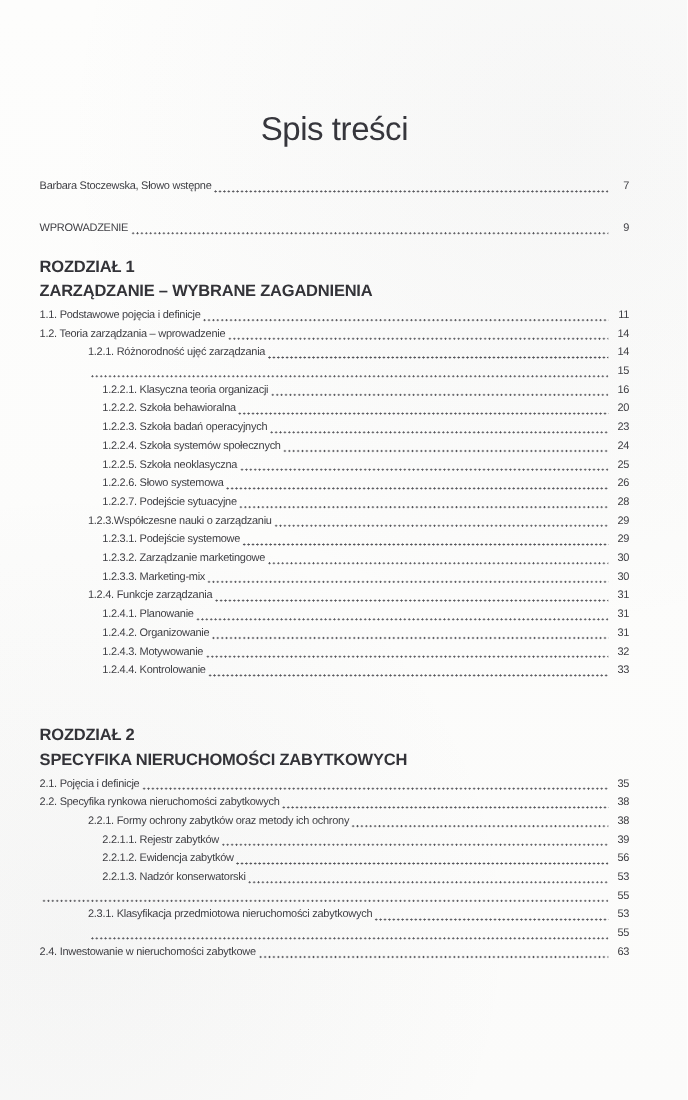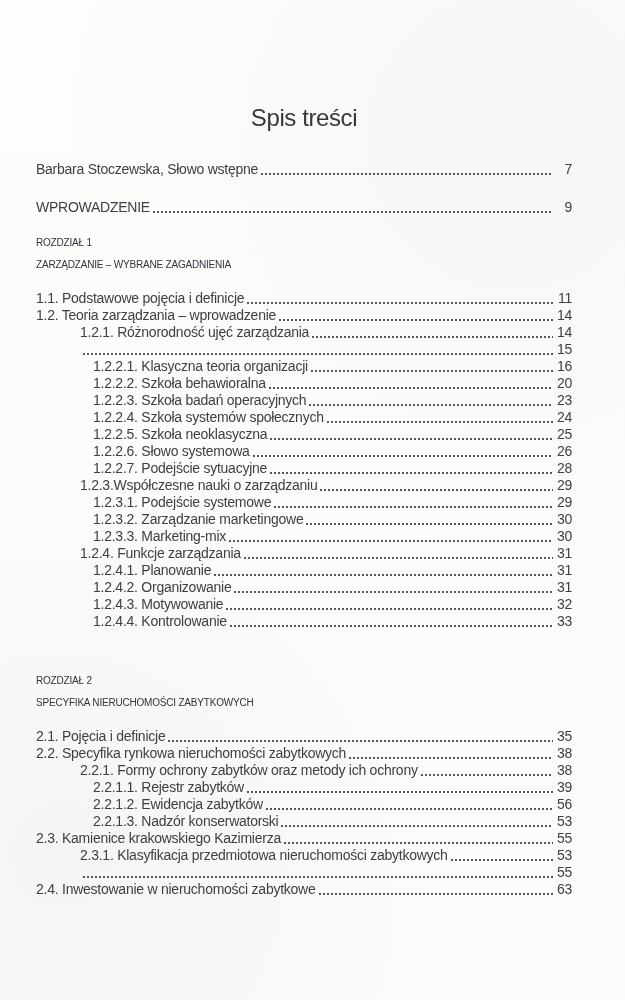--- a/index.html
+++ b/index.html
@@ -18,34 +18,34 @@
       radial-gradient(circle at 10% 85%, rgba(120,125,135,0.05), rgba(0,0,0,0) 40%),
       linear-gradient(180deg, #fdfdfc 0%, #fbfbfa 100%);
     font-family: "Liberation Sans", sans-serif;
     color: #3e3e43;
     overflow: hidden;
   }
 
   .title {
     margin: 0;
     text-align: center;
-    font-size: 24px;
+    font-size: 30px;
     line-height: 24px;
     font-weight: 400;
     letter-spacing: -0.4px;
     color: #36363c;
   }
 
   .front-matter { margin-top: 31px; }
   .front-matter .row + .row { margin-top: 21px; }
 
   .row {
     display: flex;
     align-items: flex-end;
-    font-size: 14px;
+    font-size: 10px;
     line-height: 17px;
     letter-spacing: -0.25px;
     white-space: nowrap;
   }
   .lbl { flex: none; }
   .dots {
     flex: 1 1 auto;
     height: 2px;
     margin: 0 3px 3px 2px;
     background-image: radial-gradient(circle, #55555a 0.8px, rgba(0,0,0,0) 1.05px);
@@ -58,28 +58,28 @@
     min-width: 16px;
     text-align: right;
   }
 
   .lvl1 { padding-left: 0; }
   .lvl2 { padding-left: 44px; align-items: flex-end; }
   .lvl3 { padding-left: 57px; align-items: flex-end; }
 
   .chapter-head {
     margin-top: 16px;
-    font-size: 10px;
-    font-weight: 400;
+    font-size: 15px;
+    font-weight: 700;
     line-height: 22px;
     letter-spacing: -0.2px;
     color: #333338;
   }
   .chapter + .chapter .chapter-head { margin-top: 40px; }
-  .entries { margin-top: 14px; }
+  .entries { margin-top: 2px; }
 </style>
 </head>
 <body>
 
 <div class="page">
   <h1 class="title">Spis treści</h1>
   <div class="front-matter">
       <div class="row lvl1">
         <span class="lbl">Barbara Stoczewska, Słowo wstępne</span>
         <span class="dots"></span>
@@ -229,21 +229,20 @@
             <span class="lbl">2.2.1.2. Ewidencja zabytków</span>
             <span class="dots"></span>
             <span class="pg">56</span>
           </div>
           <div class="row lvl3">
             <span class="lbl">2.2.1.3. Nadzór konserwatorski</span>
             <span class="dots"></span>
             <span class="pg">53</span>
           </div>
           <div class="row lvl1">
-            <span class="lbl">2.3. Kamienice krakowskiego Kazimierza</span>
             <span class="dots"></span>
             <span class="pg">55</span>
           </div>
           <div class="row lvl2">
             <span class="lbl">2.3.1. Klasyfikacja przedmiotowa nieruchomości zabytkowych</span>
             <span class="dots"></span>
             <span class="pg">53</span>
           </div>
           <div class="row lvl2">
             <span class="dots"></span>

